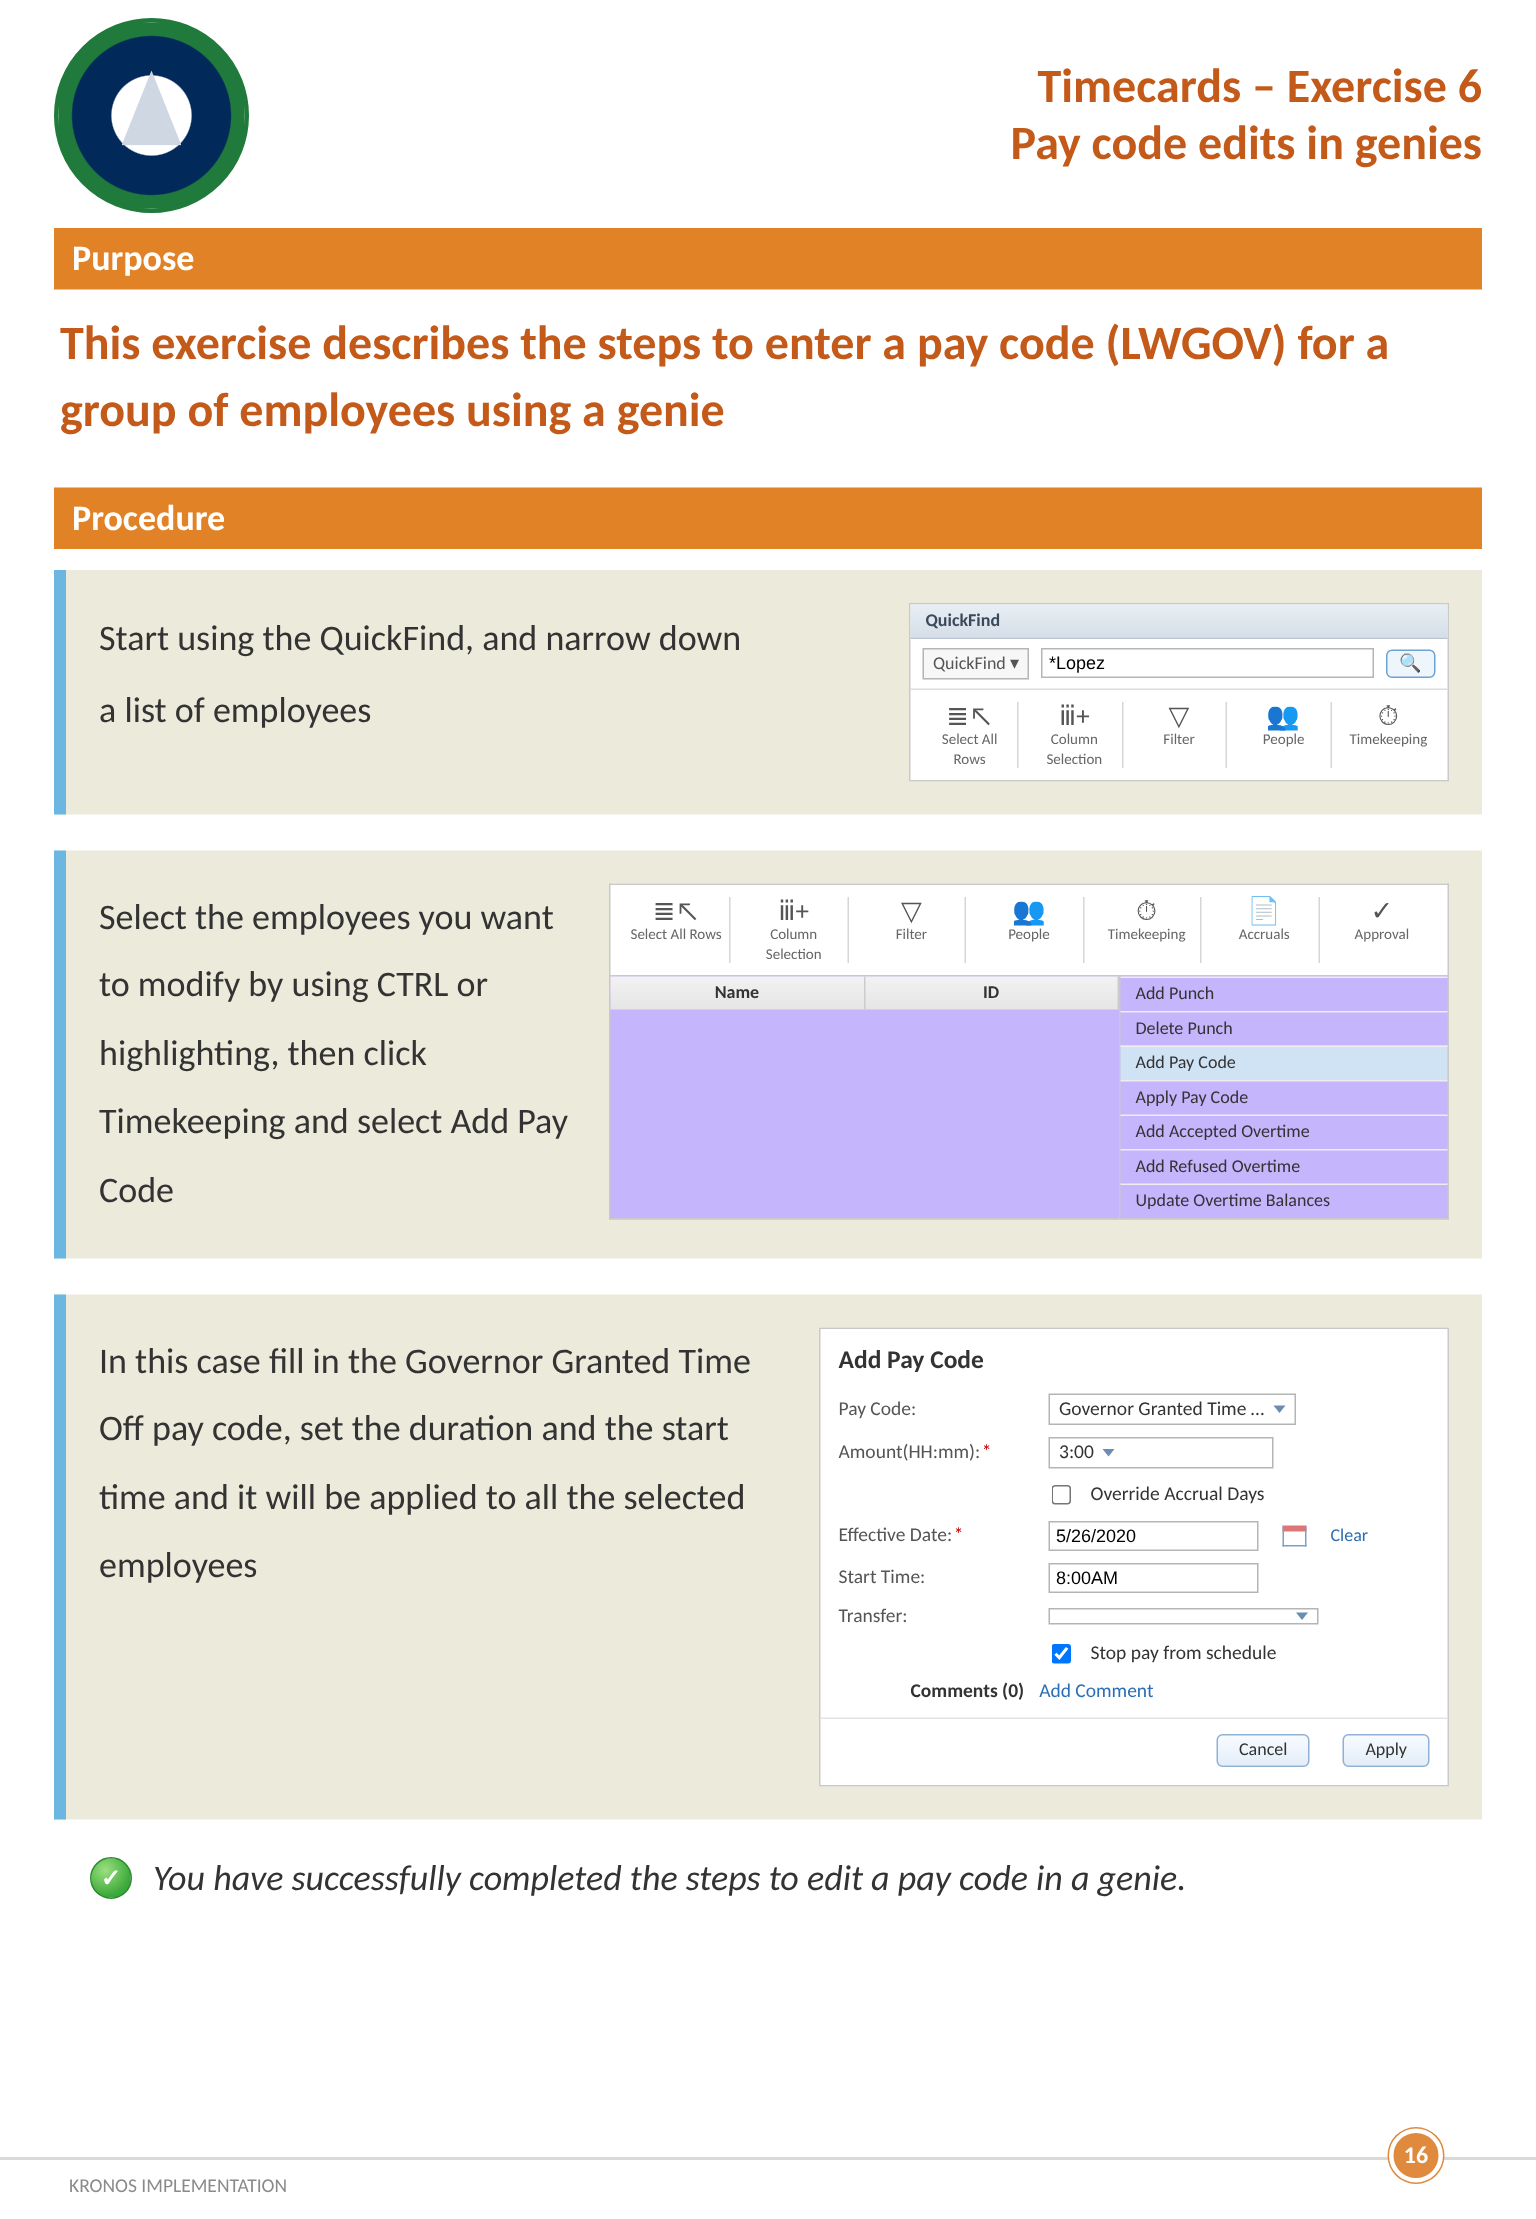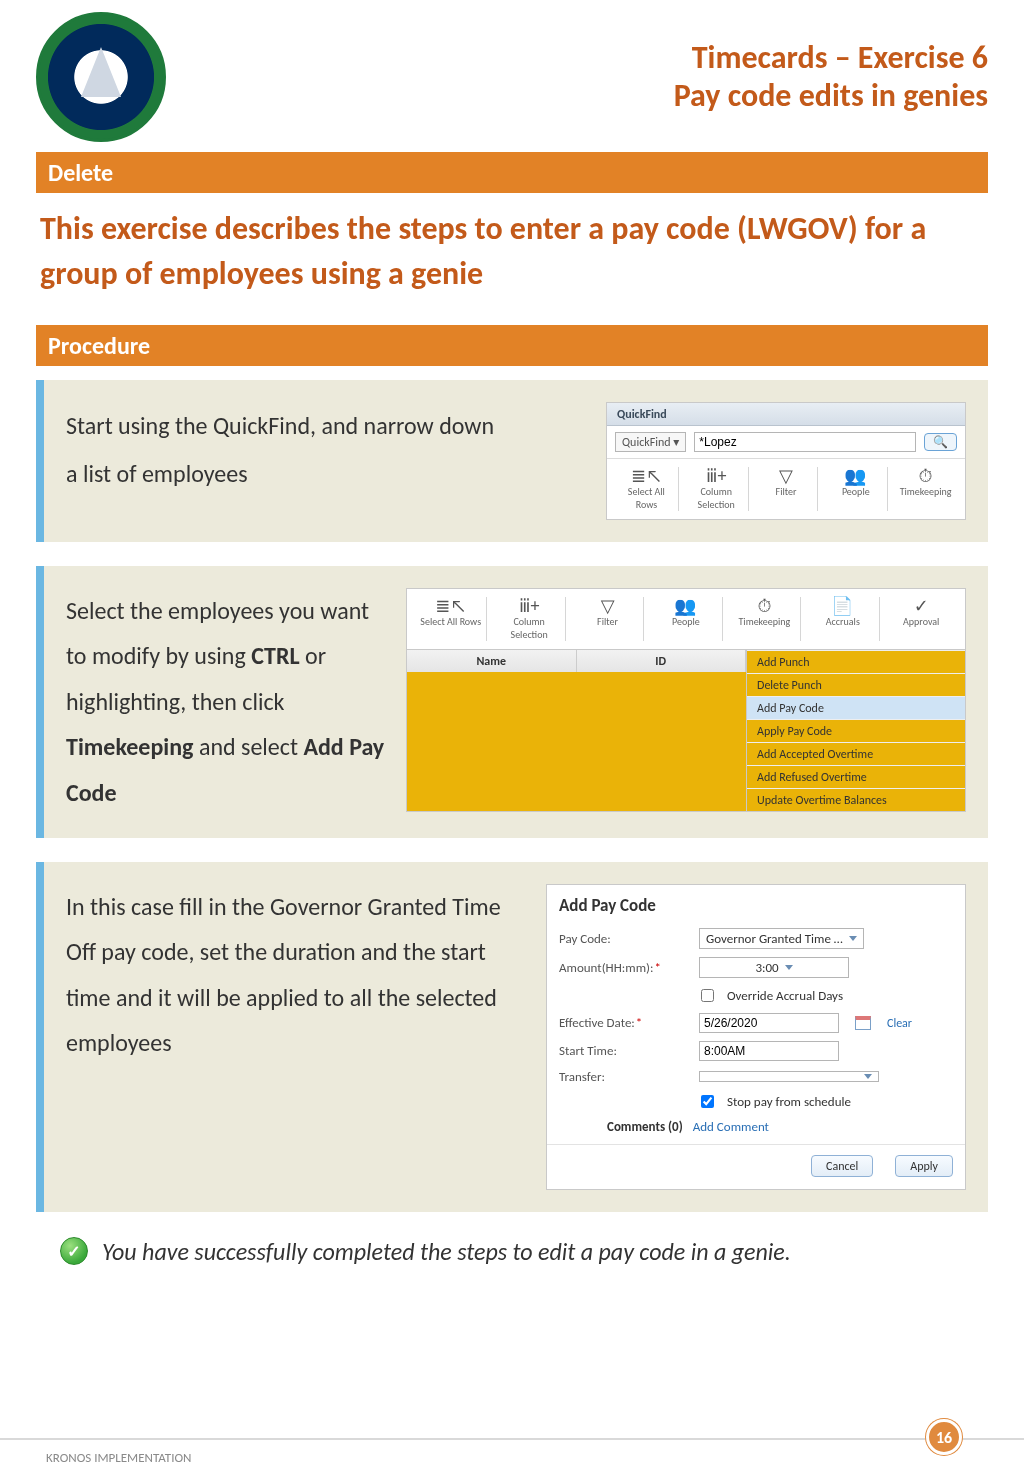--- a/index.html
+++ b/index.html
@@ -69,21 +69,21 @@
     display: flex;
     gap: 18px;
     align-items: flex-start;
   }
   .step-text {
     font-size: 24px;
     color: #333;
     line-height: 2;
     flex: 1;
   }
-  .step-text b { font-weight: 700; }
+  .step-text b { font-weight: 400; }
   .shot {
     background: #fff;
     border: 1px solid #c9c9c9;
     font-size: 12px;
     color: #555;
   }
   .shot .tab {
     background: linear-gradient(#e8eef4,#d5dee8);
     border-bottom: 1px solid #b9c3ce;
     padding: 4px 10px;
@@ -98,21 +98,21 @@
     border:1px solid #b5b5b5; padding:2px 4px; font-size:12px;
   }
   .shot .searchbtn{
     border:1px solid #6aa3d6; border-radius:4px; padding:1px 8px; color:#2a5f95; background:#eef5fb;
   }
   .tool-row { display:flex; gap:6px; padding:8px 8px; border-top:1px solid #dcdcdc; }
   .tool { flex:1; text-align:center; font-size:10px; color:#666; border-right:1px solid #d6d6d6; padding:0 4px;}
   .tool:last-child{border-right:none;}
   .tool .ic { font-size:18px; color:#555; display:block; line-height:1; }
   .menu-box {
-    border:1px solid #c9c9c9; background:#eab308; font-size:12px; color:#333;
+    border:1px solid #c9c9c9; background:#c4b5fd; font-size:12px; color:#333;
   }
   .menu-head { background:linear-gradient(#f2f2f2,#e5e5e5); display:flex; }
   .menu-head div { flex:1; padding:4px 10px; font-weight:700; border-right:1px solid #ccc; text-align:center;}
   .menu-list div { padding:4px 10px; border-top:1px solid #eee; }
   .menu-list div.hl { background:#cfe3f5; }
   .dialog {
     background:#fff; border:1px solid #c9c9c9; width:420px; font-size:13px; color:#333;
   }
   .dialog h4 { margin:10px 12px 8px; font-size:17px; color:#333; }
   .dlg-row { display:flex; align-items:center; gap:10px; padding:4px 12px; }
@@ -163,21 +163,21 @@
 <div class="page">
 
   <div class="header-row">
     <div class="logo"></div>
     <div class="title-block">
       <div class="title-line">Timecards – Exercise 6</div>
       <div class="title-line">Pay code edits in genies</div>
     </div>
   </div>
 
-  <div class="section-bar">Delete</div>
+  <div class="section-bar">Purpose</div>
 
   <div class="intro">This exercise describes the steps to enter a pay code (LWGOV) for a group of employees using a genie</div>
 
   <div class="section-bar">Procedure</div>
 
   <div class="step-card">
     <div class="step-text">
       <div>Start using the QuickFind, and narrow down</div>
       <div>a list of employees</div>
     </div>
@@ -245,21 +245,21 @@
       <h4>Add Pay Code</h4>
       <div class="dlg-row">
         <label>Pay Code:</label>
         <span class="sel">
             <span>Governor Granted Time …</span>
             <span class="caret"></span>
           </span>
       </div>
       <div class="dlg-row">
         <label class="req">Amount(HH:mm):</label>
-        <span class="sel" style="width:150px;justify-content:center">
+        <span class="sel" style="width:150px;justify-content:flex-start">
             <span>3:00</span>
             <span class="caret"></span>
           </span>
       </div>
       <div class="dlg-row" style="padding-left:150px">
         <input type="checkbox" style="">
         <span>Override Accrual Days</span>
       </div>
       <div class="dlg-row">
         <label class="req">Effective Date:</label>

